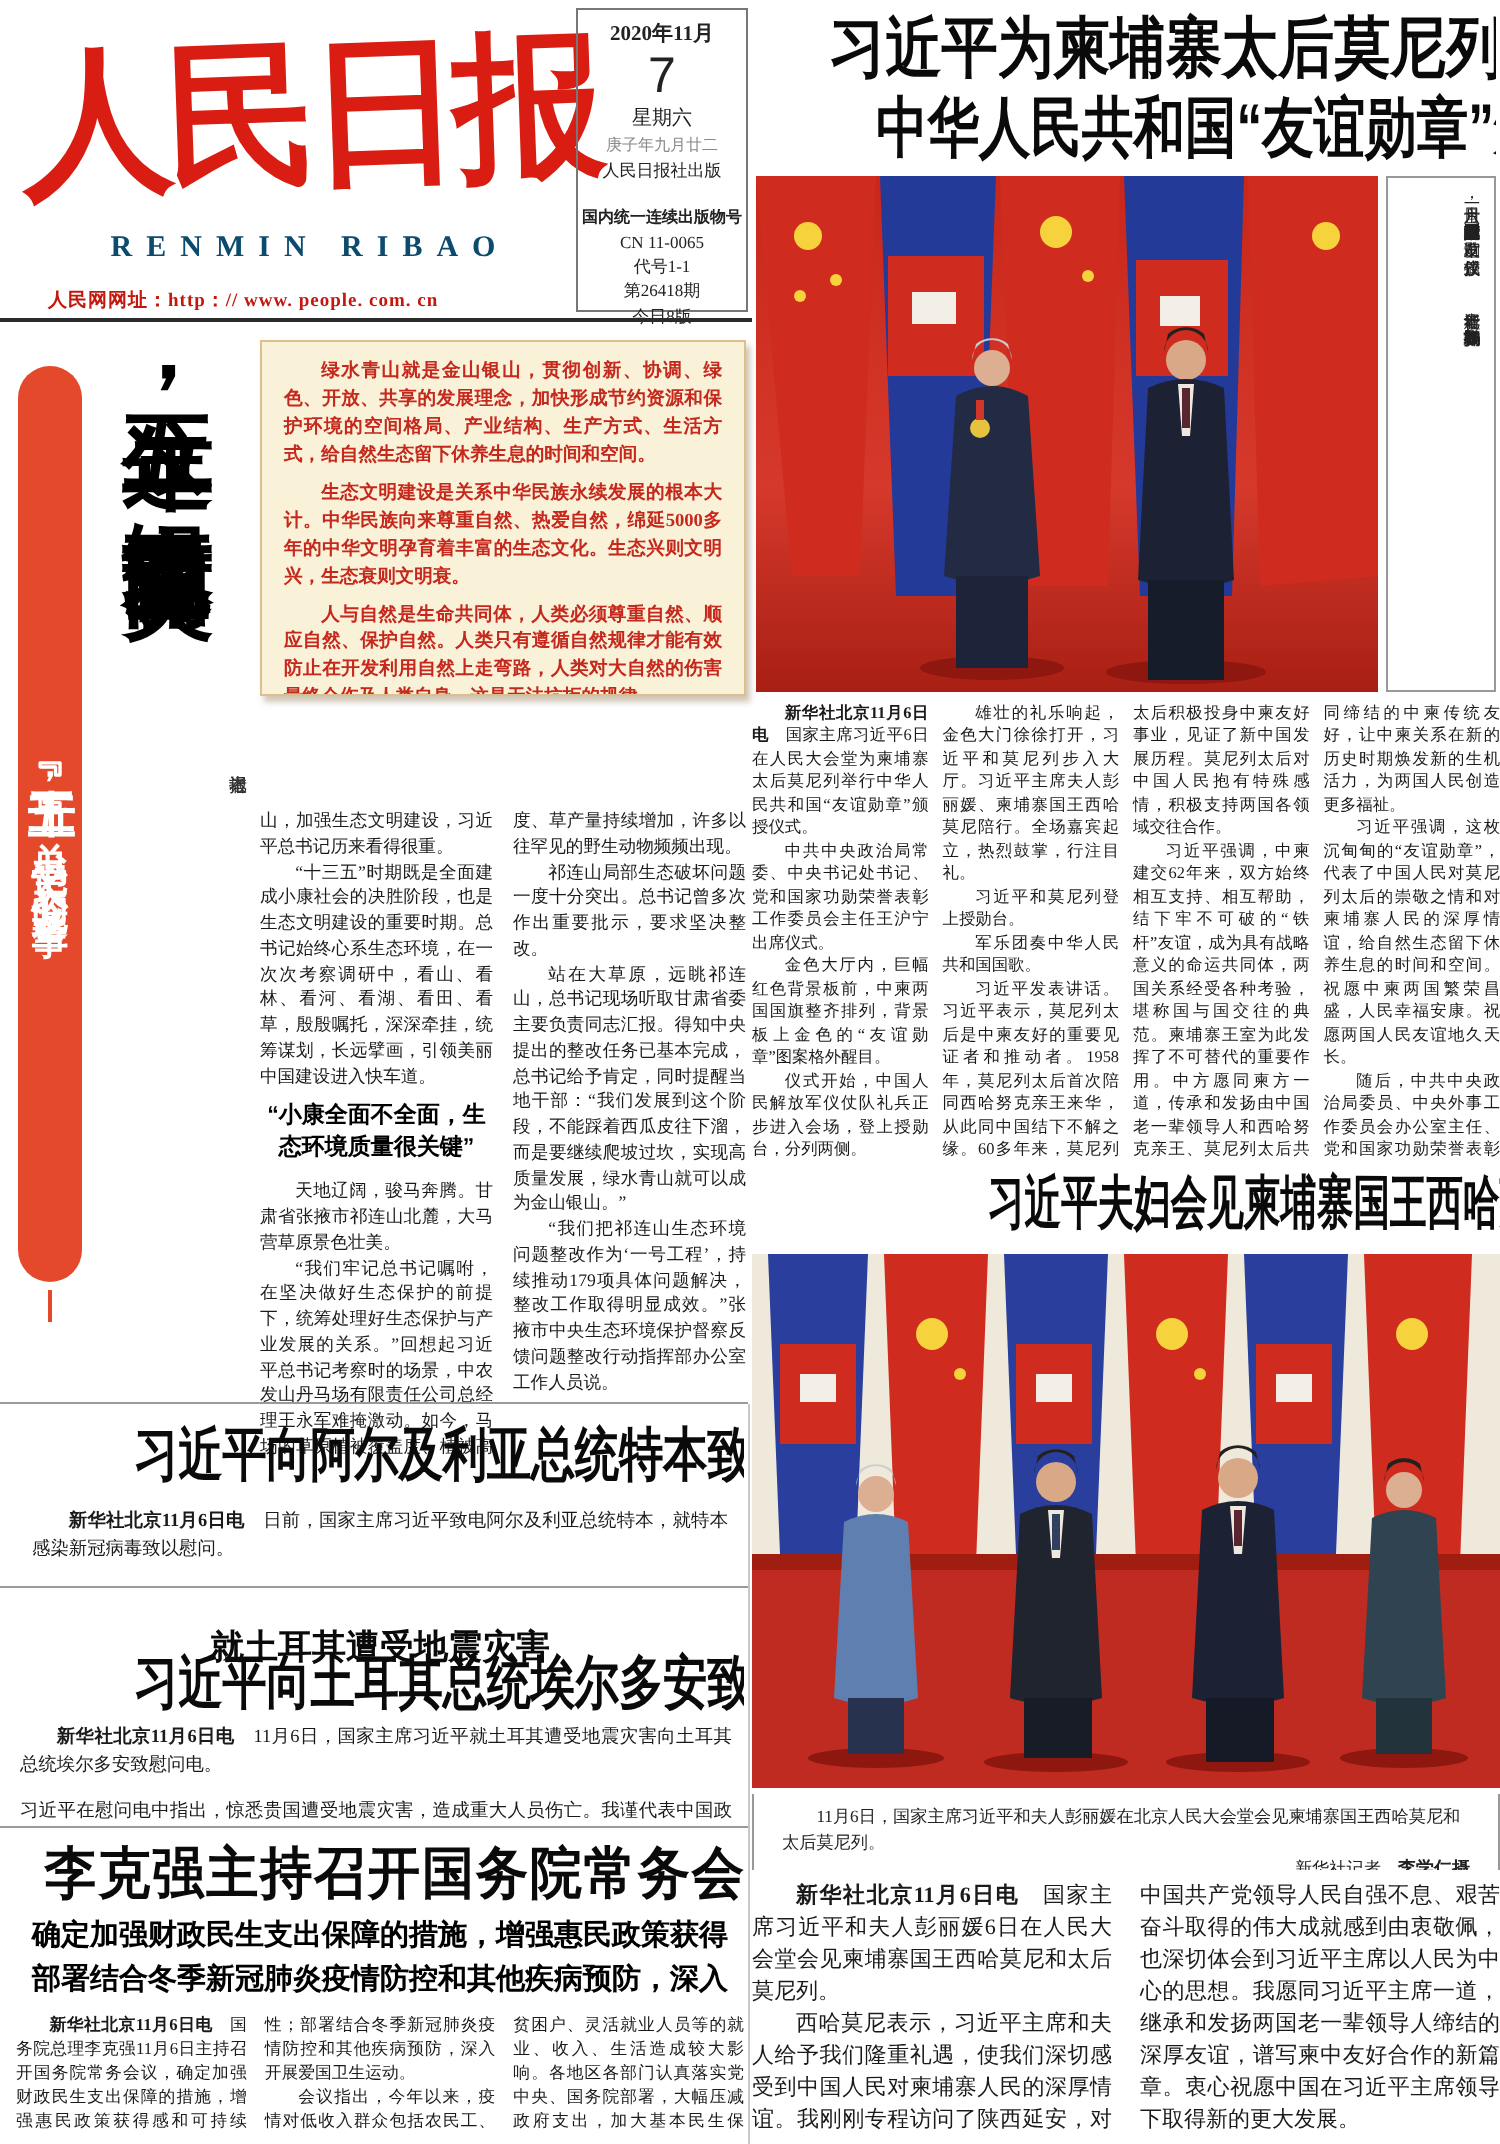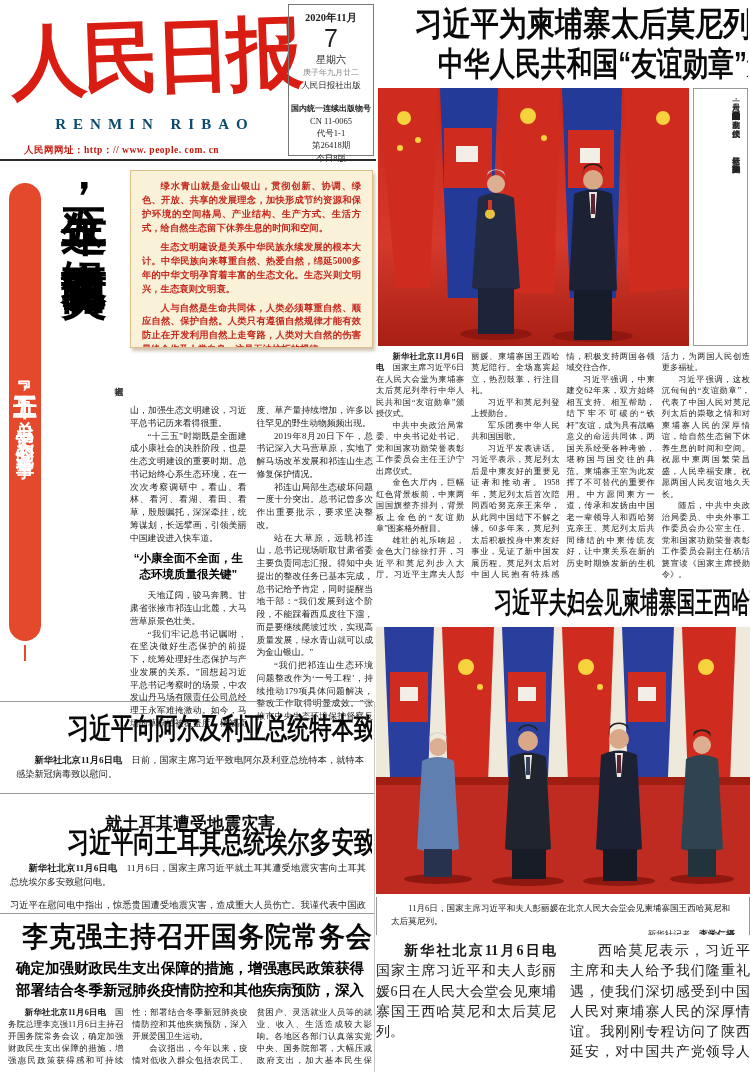--- a/index.html
+++ b/index.html
@@ -74,21 +74,21 @@
   .lead-article{left:376px;top:351px;width:374px;height:230px;column-count:4;column-gap:7px;
                 font-size:8.2px;line-height:1.4;}
   .hl2{left:376px;top:584px;width:374px;height:36px;text-align:center;white-space:nowrap;overflow:hidden;}
   .hl2 span{display:inline-block;font-size:29px;line-height:36px;transform:scaleX(.63);transform-origin:center;}
   .cap2{left:376px;top:897px;width:374px;height:38px;border-left:1px solid #999;border-right:1px solid #999;
         box-sizing:border-box;padding:5px 14px 0;font-size:8.6px;line-height:1.5;color:#222;overflow:hidden;}
   .cap2 .c-text{text-indent:2em;margin:0;}
   .cap2 .c-credit{text-align:right;margin:0;}
   .cap2 b{font-size:9px;}
   .article2{left:376px;top:941px;width:374px;height:131px;column-count:2;column-gap:14px;
-            font-size:14px;line-height:1.45;}
+            font-size:11px;line-height:1.45;}
   .vdiv{left:374px;top:702px;width:1px;height:370px;background:#c8c8c8;}
 </style>
 </head>
 <body>
 
 <div class="page">
 
   <div class="abs logo">
     <span class="logo-txt">人民日报</span>
   </div>
@@ -136,21 +136,20 @@
 
   <div class="abs cols feature-cols">
     <div class="no-indent-first">
         <p>山，加强生态文明建设，习近平总书记历来看得很重。</p>
         <p>“十三五”时期既是全面建成小康社会的决胜阶段，也是生态文明建设的重要时期。总书记始终心系生态环境，在一次次考察调研中，看山、看林、看河、看湖、看田、看草，殷殷嘱托，深深牵挂，统筹谋划，长远擘画，引领美丽中国建设进入快车道。</p>
       </div>
     <div class="subhead sans">“小康全面不全面，生态环境质量很关键”</div>
     <div>
         <p>天地辽阔，骏马奔腾。甘肃省张掖市祁连山北麓，大马营草原景色壮美。</p>
         <p>“我们牢记总书记嘱咐，在坚决做好生态保护的前提下，统筹处理好生态保护与产业发展的关系。”回想起习近平总书记考察时的场景，中农发山丹马场有限责任公司总经理王永军难掩激动。如今，马场的草原植被覆盖度、植被高度、草产量持续增加，许多以往罕见的野生动物频频出现。</p>
-        <p>2019年8月20日下午，总书记深入大马营草原，实地了解马场改革发展和祁连山生态修复保护情况。</p>
         <p>祁连山局部生态破坏问题一度十分突出。总书记曾多次作出重要批示，要求坚决整改。</p>
         <p>站在大草原，远眺祁连山，总书记现场听取甘肃省委主要负责同志汇报。得知中央提出的整改任务已基本完成，总书记给予肯定，同时提醒当地干部：“我们发展到这个阶段，不能踩着西瓜皮往下溜，而是要继续爬坡过坎，实现高质量发展，绿水青山就可以成为金山银山。”</p>
         <p>“我们把祁连山生态环境问题整改作为‘一号工程’，持续推动179项具体问题解决，整改工作取得明显成效。”张掖市中央生态环境保护督察反馈问题整改行动指挥部办公室工作人员说。</p>
       </div>
   </div>
 
   <div class="abs hr" style="left:0;top:701px;width:374px;"></div>
   <div class="abs brief-hl hl">
     <span>习近平向阿尔及利亚总统特本致慰问电</span>
   </div>
@@ -231,20 +230,21 @@
     <span class="credit">
       <span>新华社记者</span>　<b>鞠鹏摄</b>
     </span>
   </div>
 
   <div class="abs cols lead-article">
     <p class="bp"><b class="dl">新华社北京11月6日电　</b><span>国家主席习近平6日在人民大会堂为柬埔寨太后莫尼列举行中华人民共和国“友谊勋章”颁授仪式。</span></p>
     <div>
         <p>中共中央政治局常委、中央书记处书记、党和国家功勋荣誉表彰工作委员会主任王沪宁出席仪式。</p>
         <p>金色大厅内，巨幅红色背景板前，中柬两国国旗整齐排列，背景板上金色的“友谊勋章”图案格外醒目。</p>
+        <p>仪式开始，中国人民解放军仪仗队礼兵正步进入会场，登上授勋台，分列两侧。</p>
         <p>雄壮的礼乐响起，金色大门徐徐打开，习近平和莫尼列步入大厅。习近平主席夫人彭丽媛、柬埔寨国王西哈莫尼陪行。全场嘉宾起立，热烈鼓掌，行注目礼。</p>
         <p>习近平和莫尼列登上授勋台。</p>
         <p>军乐团奏中华人民共和国国歌。</p>
         <p>习近平发表讲话。习近平表示，莫尼列太后是中柬友好的重要见证者和推动者。1958年，莫尼列太后首次陪同西哈努克亲王来华，从此同中国结下不解之缘。60多年来，莫尼列太后积极投身中柬友好事业，见证了新中国发展历程。莫尼列太后对中国人民抱有特殊感情，积极支持两国各领域交往合作。</p>
         <p>习近平强调，中柬建交62年来，双方始终相互支持、相互帮助，结下牢不可破的“铁杆”友谊，成为具有战略意义的命运共同体，两国关系经受各种考验，堪称国与国交往的典范。柬埔寨王室为此发挥了不可替代的重要作用。中方愿同柬方一道，传承和发扬由中国老一辈领导人和西哈努克亲王、莫尼列太后共同缔结的中柬传统友好，让中柬关系在新的历史时期焕发新的生机活力，为两国人民创造更多福祉。</p>
         <p>习近平强调，这枚沉甸甸的“友谊勋章”，代表了中国人民对莫尼列太后的崇敬之情和对柬埔寨人民的深厚情谊，给自然生态留下休养生息的时间和空间。祝愿中柬两国繁荣昌盛，人民幸福安康。祝愿两国人民友谊地久天长。</p>
         <p>随后，中共中央政治局委员、中央外事工作委员会办公室主任、党和国家功勋荣誉表彰工作委员会副主任杨洁篪宣读《国家主席授勋令》。</p>
       </div>
   </div>
 

